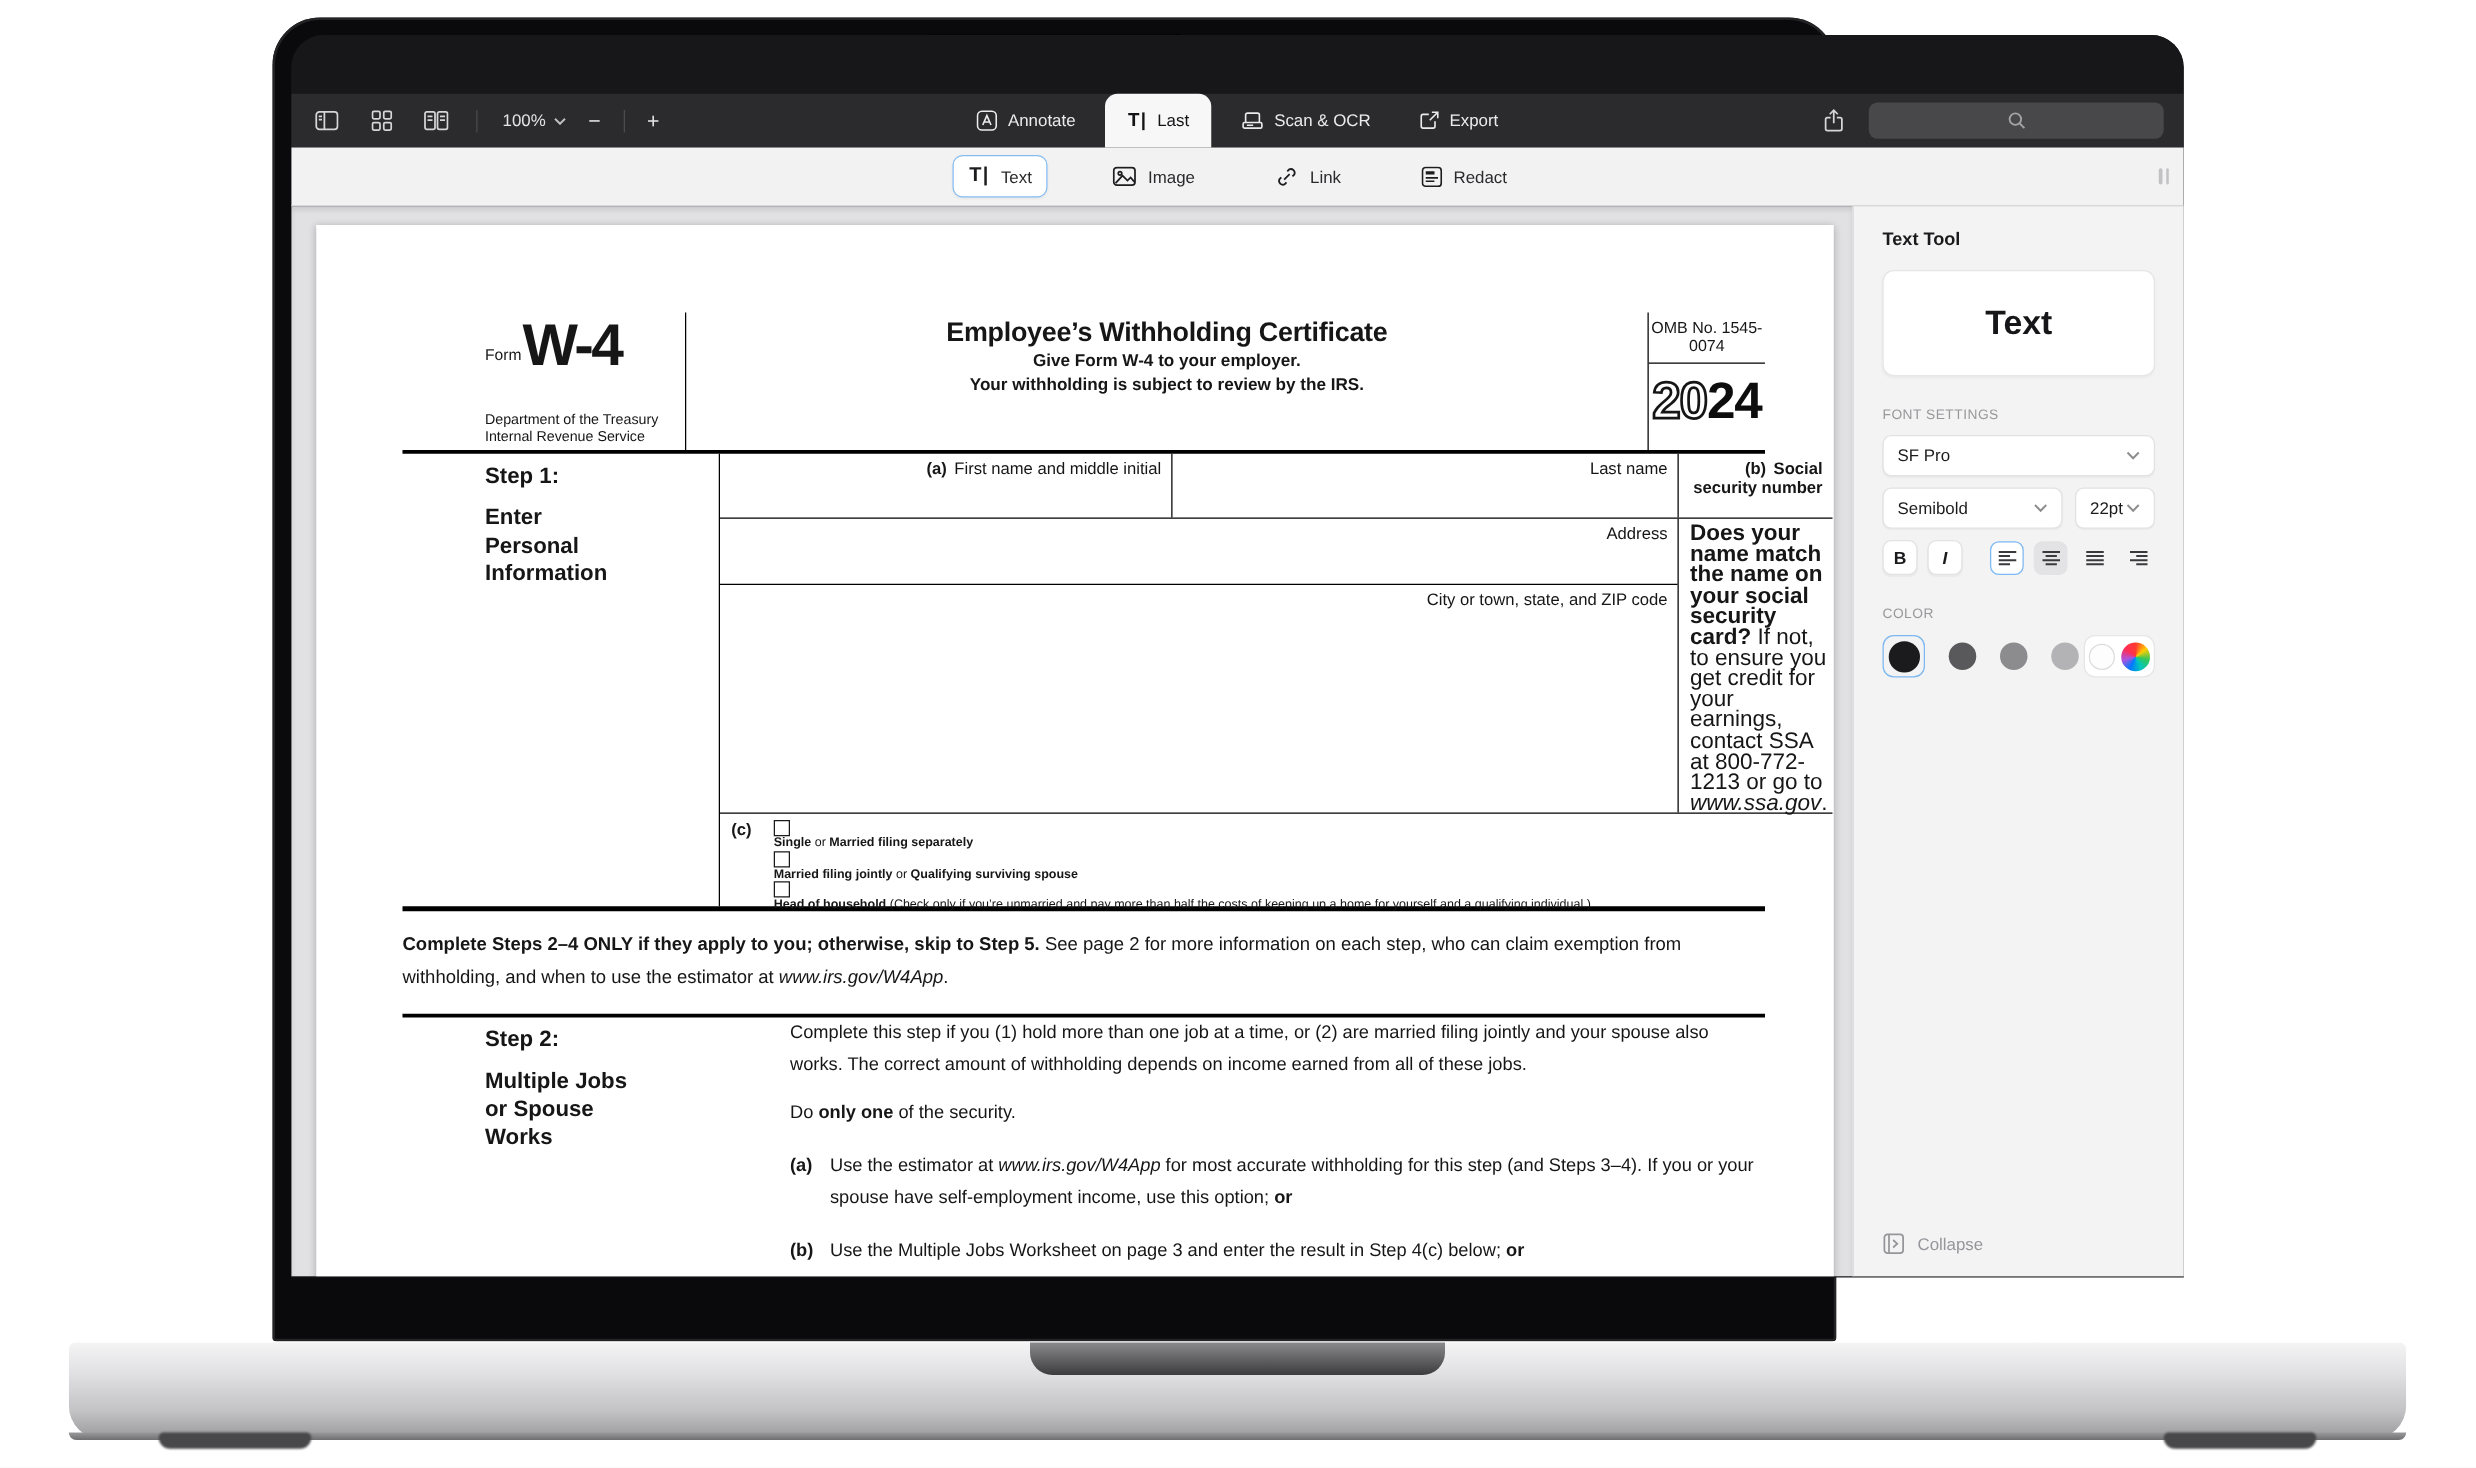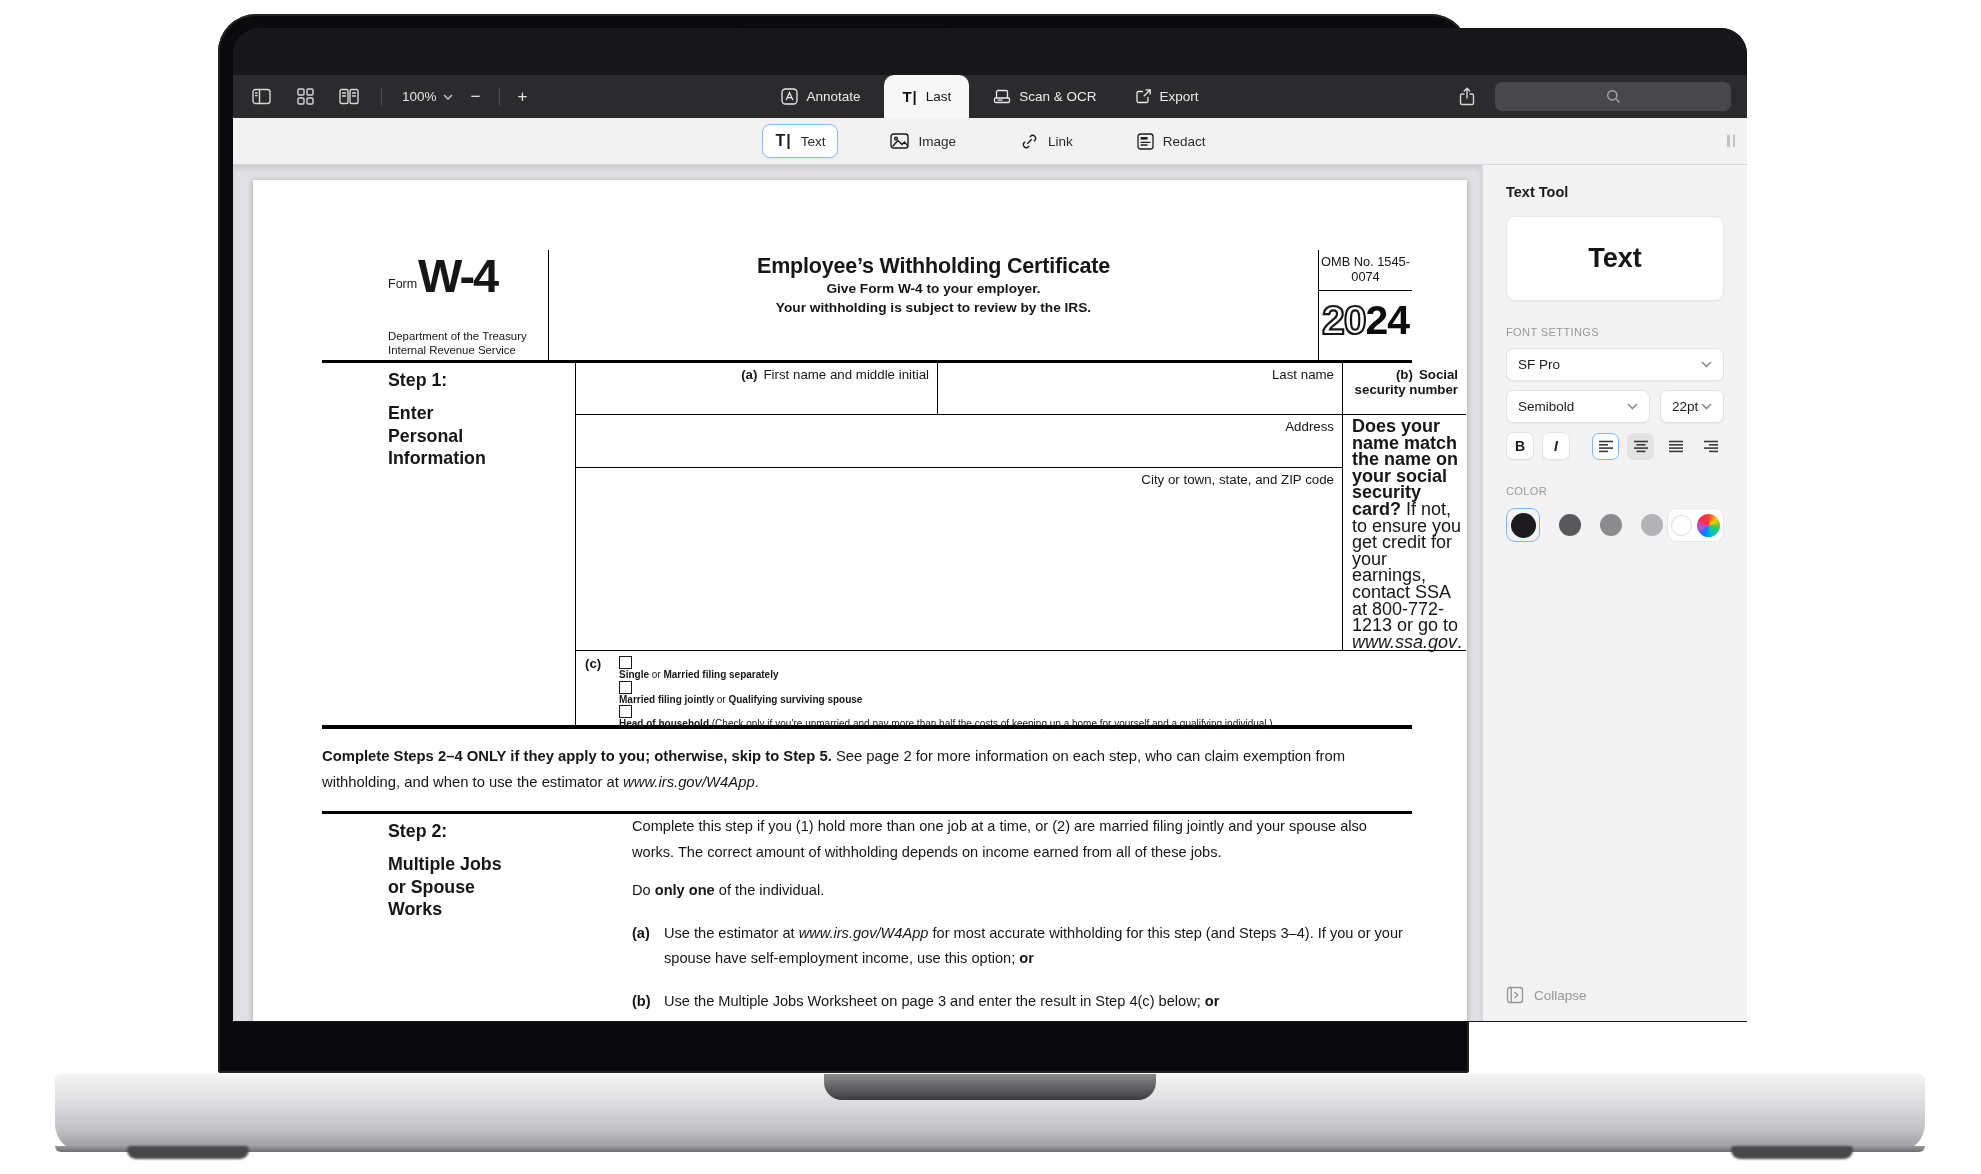--- a/index.html
+++ b/index.html
@@ -369,21 +369,21 @@
 
               <div class="note-sec sec24 bleed"><span style="font-weight: 700;">Complete Steps 2–4 ONLY if they apply to you; otherwise, skip to Step 5.</span><span> See page 2 for more information on each step, who can claim exemption from withholding, and when to use the estimator at </span><span style="font-style: italic;">www.irs.gov/W4App</span><span>.</span></div>
 
               <div class="step-sec step2-sec bleed">
                 <div class="step-label-col">
                   <div>Step 2:</div>
                   <div class="step-sub">Multiple Jobs or Spouse Works</div>
                 </div>
                 <div class="s2-body">
                   <div>Complete this step if you (1) hold more than one job at a time, or (2) are married filing jointly and your spouse also works. The correct amount of withholding depends on income earned from all of these jobs.</div>
-                  <div class="s2-p2"><span>Do </span><span style="font-weight: 700;">only one</span><span> of the individual.</span></div>
+                  <div class="s2-p2"><span>Do </span><span style="font-weight: 700;">only one</span><span> of the security.</span></div>
                   <div class="s2-item">
                     <span class="tag">(a)</span>
                     <span class="it"><span>Use the estimator at </span><span style="font-style: italic;">www.irs.gov/W4App</span><span> for most accurate withholding for this step (and Steps 3–4). If you or your spouse have self-employment income, use this option; </span><span style="font-weight: 700;">or</span></span>
                   </div>
                   <div class="s2-item">
                     <span class="tag">(b)</span>
                     <span class="it"><span>Use the Multiple Jobs Worksheet on page 3 and enter the result in Step 4(c) below; </span><span style="font-weight: 700;">or</span></span>
                   </div>
 
                 </div>

